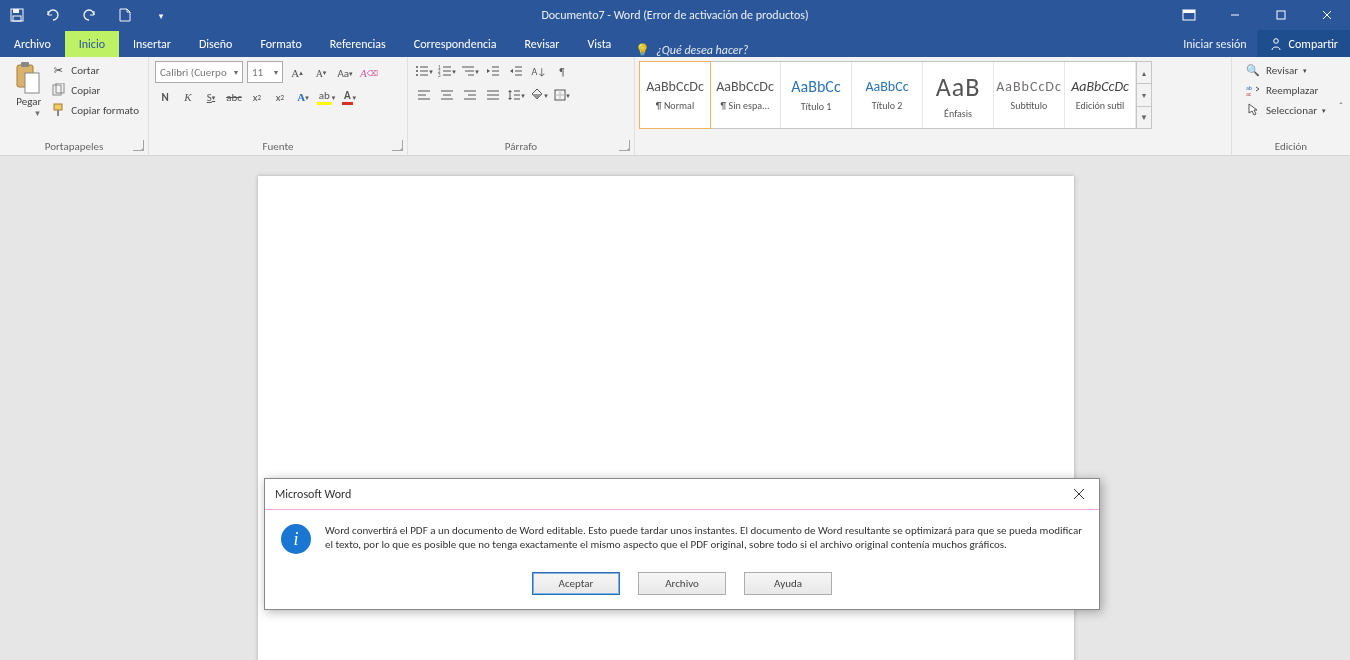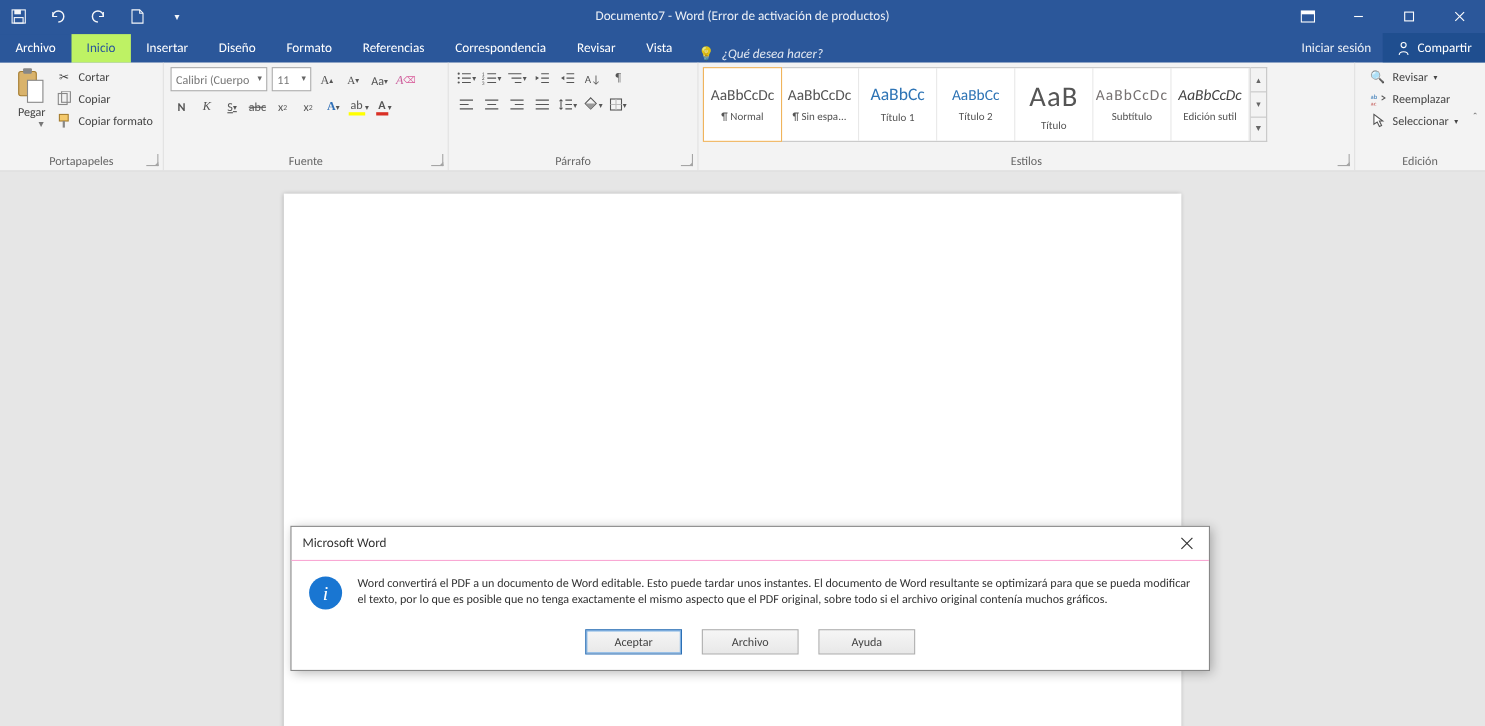--- a/index.html
+++ b/index.html
@@ -388,42 +388,38 @@
           <div class="style-item">
               <span class="style-prev" style="color:#2e74b5;font-size:16px">AaBbCc</span>
               <span>Título 1</span>
             </div>
           <div class="style-item">
               <span class="style-prev" style="color:#2e74b5;font-size:14px">AaBbCc</span>
               <span>Título 2</span>
             </div>
           <div class="style-item">
               <span class="style-prev" style="font-size:26px;letter-spacing:1px">AaB</span>
-              <span>Título</span>
+              <span>Énfasis</span>
             </div>
           <div class="style-item">
               <span class="style-prev" style="color:#767171;letter-spacing:1px">AaBbCcDc</span>
               <span>Subtítulo</span>
             </div>
           <div class="style-item">
               <span class="style-prev" style="font-style:italic;color:#444">AaBbCcDc</span>
               <span>Edición sutil</span>
             </div>
         </div>
         <div class="gallery-scroll">
           <div>▴</div>
           <div>▾</div>
           <div>▼</div>
         </div>
       </div>
     </div>
-    <div class="group-label">
-        <span>Estilos</span>
-        <span class="dlg-launcher"></span>
-      </div>
   </div>
 
   <div class="group" style="width:118px;border-right:none">
     <div class="group-top">
       <div class="edit-col">
         <div class="small-btn">
             <span class="icn">🔍</span>
             <span>Revisar</span> 
             <span style="font-size:7px">▾</span>
           </div>

